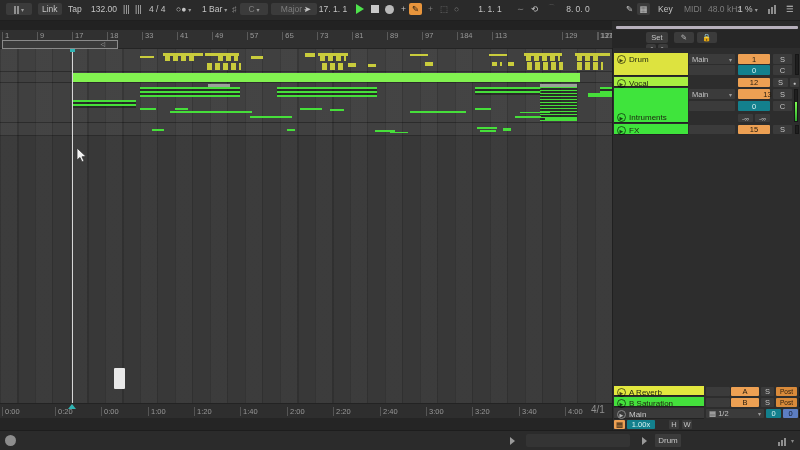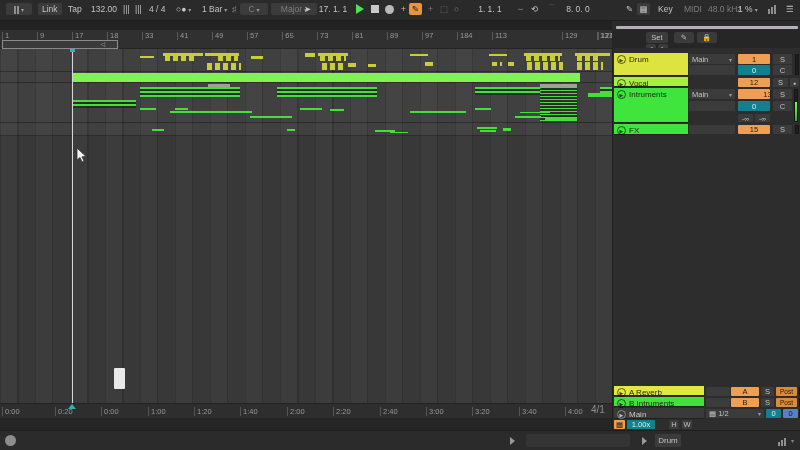--- a/index.html
+++ b/index.html
@@ -316,21 +316,21 @@
     <div class="meter" style="left:182px;top:6px;height:21px;"></div>
 
     <div class="tname" style="top:29px;height:10px;background:#a8ef41;">
       <span class="unfold">▶</span>
         <span>Vocal</span>
       </div>
     <div class="cell orange" style="left:125px;top:30px;width:32px;height:9px;">12</div>
     <div class="cell" style="left:160px;top:30px;width:15px;height:9px;">S</div>
     <div class="cell" style="left:177px;top:30px;width:9px;height:9px;font-size:5px;">●</div>
 
-    <div class="tname" style="top:40px;height:35px;background:#3fe43c;">
+    <div class="tname" style="top:40px;height:35px;background:#3fe43c;align-items:flex-end;">
       <span class="unfold">▶</span>
         <span>Intruments</span>
       </div>
     <div class="cell dd" style="left:76px;top:41px;width:46px;height:10px;">
         <span>Main</span>
         <span class="caret">▾</span>
       </div>
     <div class="cell" style="left:76px;top:53px;width:46px;height:10px;"></div>
     <div class="cell orange" style="left:125px;top:41px;width:32px;height:10px;padding-left:27px;">13</div>
     <div class="cell" style="left:160px;top:41px;width:19px;height:10px;">S</div>
@@ -356,21 +356,21 @@
         <span>A Reverb</span>
       </div>
     <div class="cell" style="left:93px;top:339px;width:24px;height:9px;"></div>
     <div class="cell orange" style="left:118px;top:339px;width:28px;height:9px;">A</div>
     <div class="cell" style="left:148px;top:339px;width:13px;height:9px;">S</div>
     <div class="cell post" style="left:163px;top:339px;width:21px;height:9px;">Post</div>
     <div class="meter" style="left:186px;top:339px;height:9px;"></div>
 
     <div class="tname" style="top:349px;height:10px;width:90px;background:#44e03c;">
       <span class="unfold">▶</span>
-        <span>B Intruments</span>
+        <span>B Saturation</span>
       </div>
     <div class="cell" style="left:93px;top:350px;width:24px;height:9px;"></div>
     <div class="cell orange" style="left:118px;top:350px;width:28px;height:9px;">B</div>
     <div class="cell" style="left:148px;top:350px;width:13px;height:9px;">S</div>
     <div class="cell post" style="left:163px;top:350px;width:21px;height:9px;">Post</div>
     <div class="meter" style="left:186px;top:350px;height:9px;"></div>
 
     <div class="tname" style="top:360px;height:11px;width:90px;background:#3a3a3a;color:#c9c9c9;">
       <span class="unfold" style="border-color:#888;color:#bbb;">▶</span>
         <span>Main</span>

